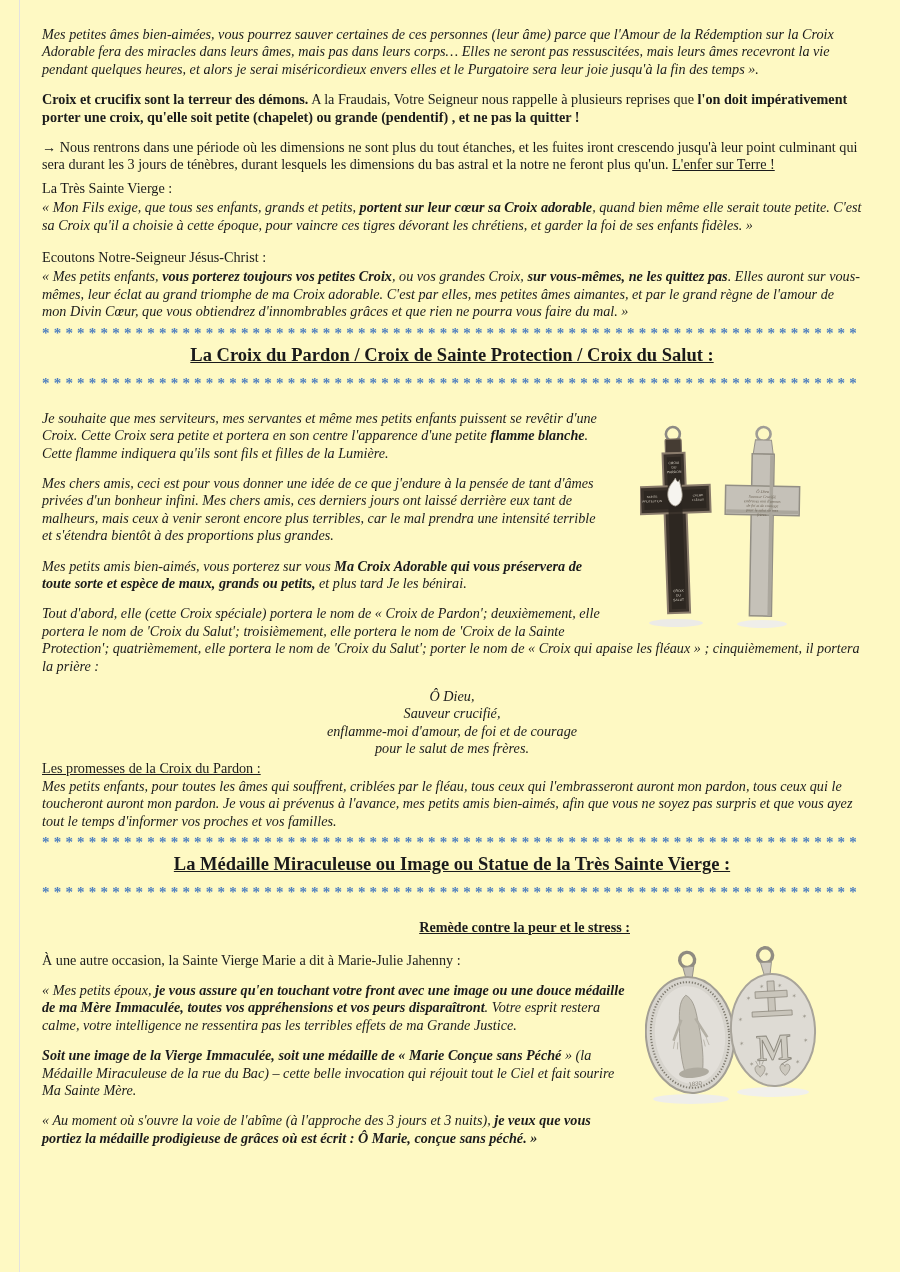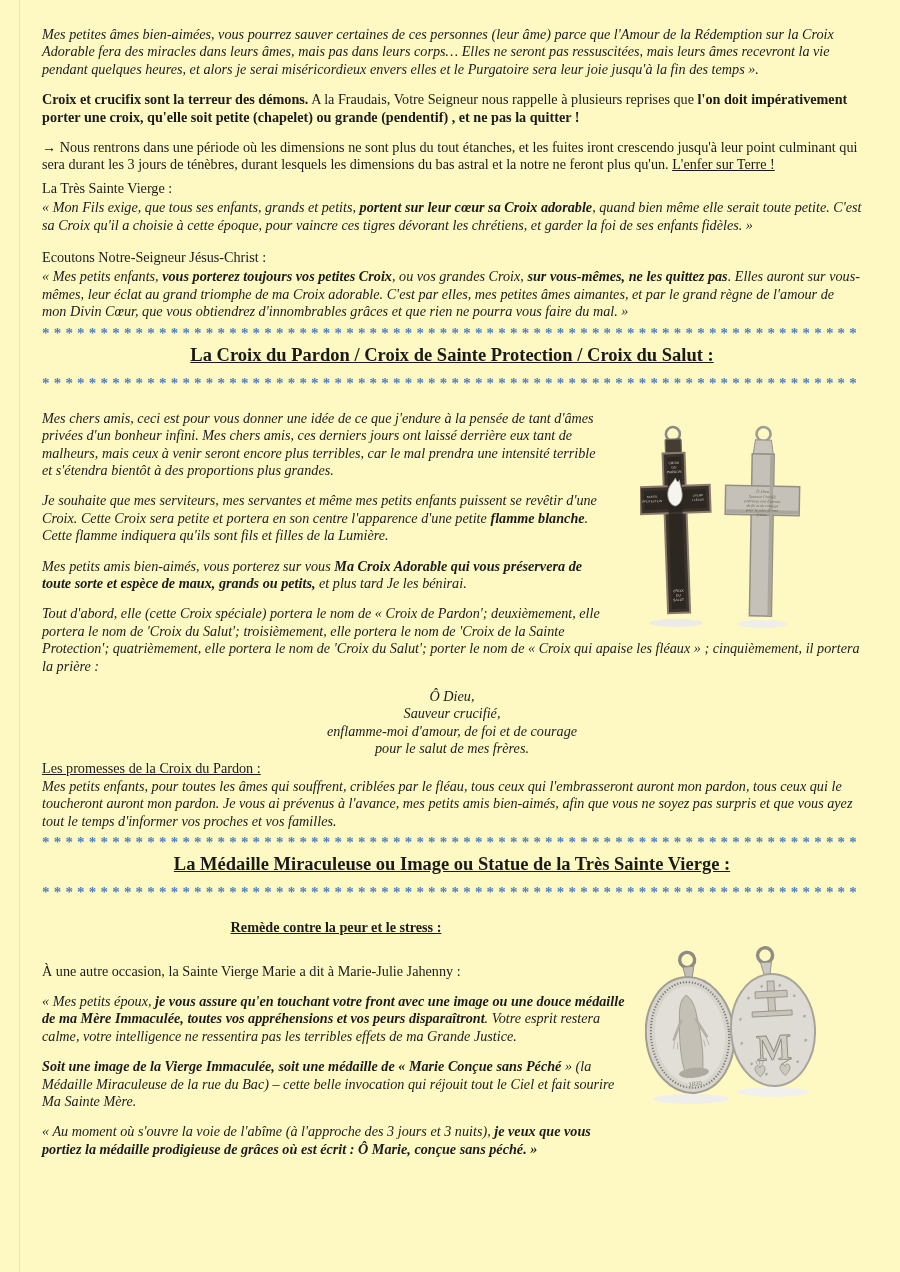--- a/index.html
+++ b/index.html
@@ -19,21 +19,21 @@
        overflow:hidden;width:100%;margin:4px 0 2px 0;font-weight:bold;}
   .sep.below{margin:4px 0 18px 0;}
   .h1{font-size:18.5px;font-weight:bold;text-align:center;text-decoration:underline;
       line-height:23px;margin:0 0 8px 0;}
   .fig-spacer{float:right;width:0;height:14px;}
   figure{margin:0;}
   .fig-crosses{float:right;clear:right;width:167px;height:210px;margin:0 55px 6px 40px;}
   .fig-medals{float:right;width:175px;height:195px;margin:8px 42px 6px 15px;}
   .prayer{text-align:center;font-style:italic;font-size:14.2px;line-height:17.4px;margin:0 0 2px 0;}
   .promesses-label{margin-bottom:1px;}
-  .remede{text-align:center;margin-bottom:26px;}
+  .remede{text-align:right;margin-bottom:15px;}
   .lastp{margin-bottom:0;}
   .footer{position:absolute;left:42px;width:820px;top:1225px;}
   .footer-rule{border-top:2px solid #5585c0;height:0;}
   .footer-link{display:block;text-align:center;margin-top:5px;font-size:13px;
                color:#2b2ba6;text-decoration:underline;cursor:pointer;}
   .page-number{position:absolute;right:0;top:3px;font-size:18px;color:#111;}
   svg text{font-family:"Liberation Sans","DejaVu Sans",sans-serif;}
   svg text.eng{font-family:"Liberation Serif","DejaVu Serif",serif;}
 </style>
 </head>
@@ -101,23 +101,23 @@
               <text x="122" y="74" font-size="4" class="eng">Sauveur Crucifié</text>
               <text x="122" y="78.5" font-size="4" class="eng">embrasez moi d'amour,</text>
               <text x="122" y="83" font-size="4" class="eng">de foi et de courage</text>
               <text x="122" y="87.5" font-size="4" class="eng">pour le salut de mes</text>
               <text x="122" y="92" font-size="4" class="eng">frères.</text>
             </g>
           </g>
         </svg>
       </figure>
 
+      <p class="it"><span>Je souhaite que mes serviteurs, mes servantes et même mes petits enfants puissent se revêtir d'une Croix. Cette Croix sera petite et portera en son centre l'apparence d'une petite </span><span class="b">flamme blanche</span><span>. Cette flamme indiquera qu'ils sont fils et filles de la Lumière.</span></p>
+
       <p class="it">Mes chers amis, ceci est pour vous donner une idée de ce que j'endure à la pensée de tant d'âmes privées d'un bonheur infini. Mes chers amis, ces derniers jours ont laissé derrière eux tant de malheurs, mais ceux à venir seront encore plus terribles, car le mal prendra une intensité terrible et s'étendra bientôt à des proportions plus grandes.</p>
-
-      <p class="it"><span>Je souhaite que mes serviteurs, mes servantes et même mes petits enfants puissent se revêtir d'une Croix. Cette Croix sera petite et portera en son centre l'apparence d'une petite </span><span class="b">flamme blanche</span><span>. Cette flamme indiquera qu'ils sont fils et filles de la Lumière.</span></p>
 
       <p class="it"><span>Mes petits amis bien-aimés, vous porterez sur vous </span><span class="b">Ma Croix Adorable qui vous préservera de toute sorte et espèce de maux, grands ou petits,</span><span> et plus tard Je les bénirai.</span></p>
 
       <p class="it">Tout d'abord, elle (cette Croix spéciale) portera le nom de « Croix de Pardon'; deuxièmement, elle portera le nom de 'Croix du Salut'; troisièmement, elle portera le nom de 'Croix de la Sainte Protection'; quatrièmement, elle portera le nom de 'Croix du Salut'; porter le nom de « Croix qui apaise les fléaux » ; cinquièmement, il portera la prière :</p>
 
       <div class="prayer">
         <div>Ô Dieu,</div>
         <div>Sauveur crucifié,</div>
         <div>enflamme-moi d'amour, de foi et de courage</div>
         <div>pour le salut de mes frères.</div>

